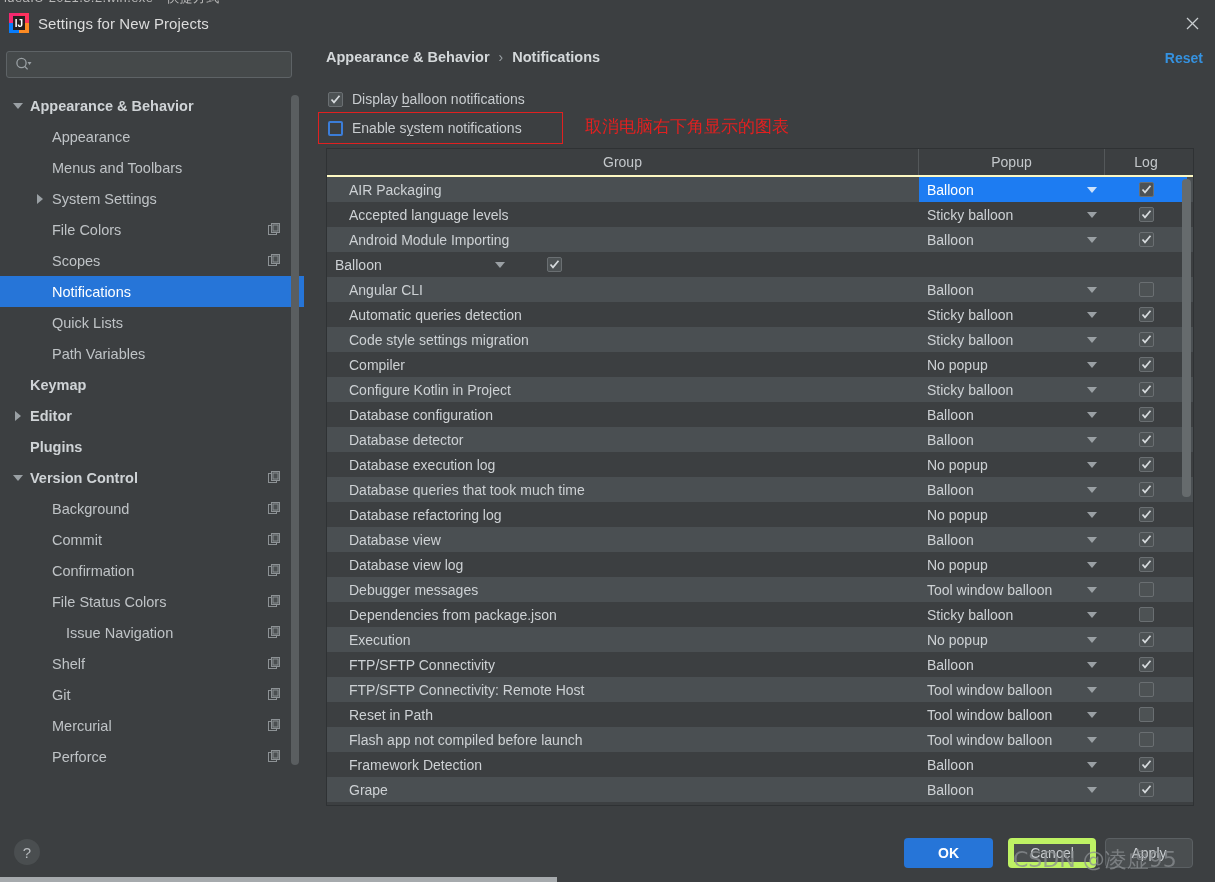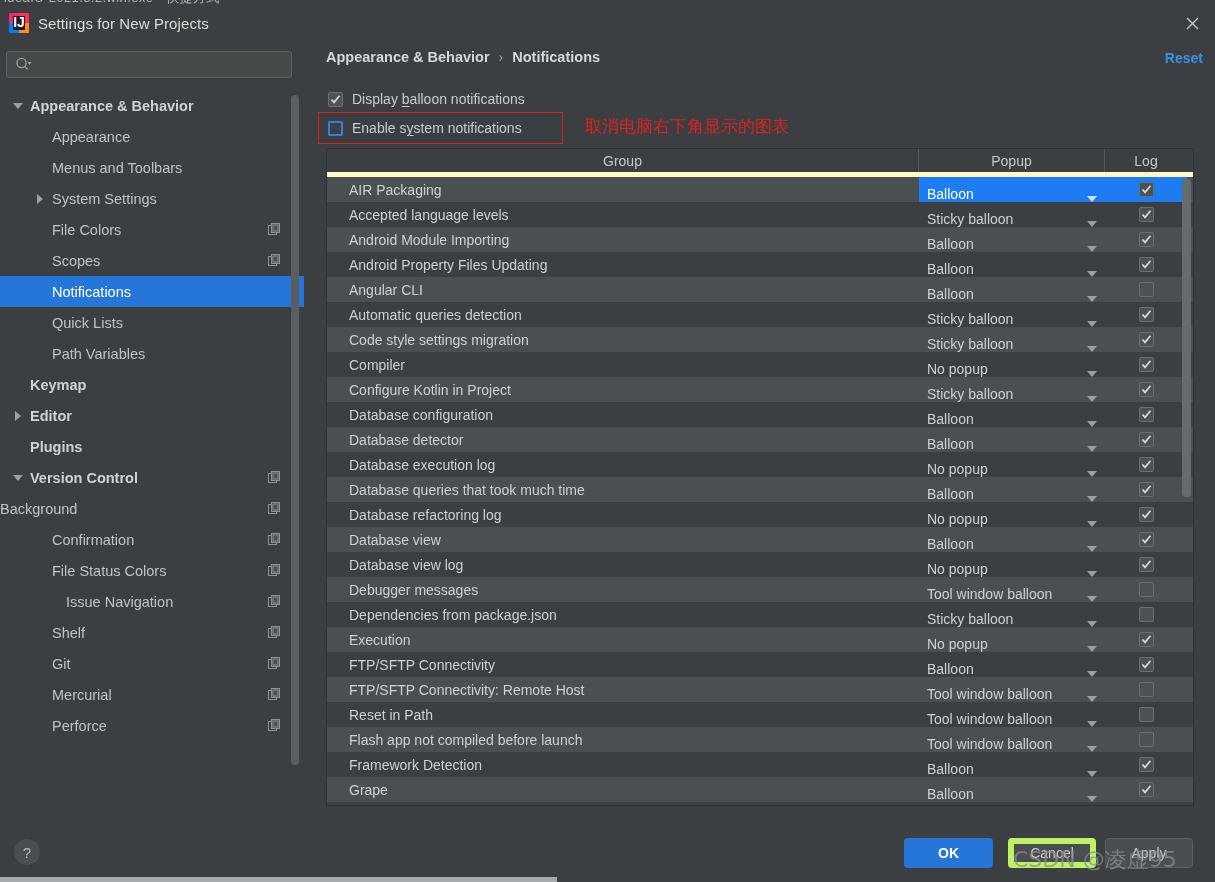--- a/index.html
+++ b/index.html
@@ -37,21 +37,21 @@
   .app-logo {
     width: 20px; height: 20px; margin-left: 9px; margin-right: 9px;
     position: relative; flex: 0 0 auto;
   }
   .app-logo .q1 { position:absolute; left:0; top:0; width:10px; height:10px; background:#f4286f; }
   .app-logo .q2 { position:absolute; right:0; top:0; width:10px; height:10px; background:#fe315d; }
   .app-logo .q3 { position:absolute; left:0; bottom:0; width:10px; height:10px; background:#087cfa; }
   .app-logo .q4 { position:absolute; right:0; bottom:0; width:10px; height:10px; background:#fd8b23; }
   .app-logo .inner {
     position:absolute; left:4px; top:3px; width:12px; height:14px;
-    background:#231f20; color:#fff; font-size:14px; font-weight:bold;
+    background:#231f20; color:#fff; font-size:10px; font-weight:bold;
     display:flex; align-items:flex-end; justify-content:center; line-height:1;
     padding-bottom:1px;
   }
   .title-text {
     font-size: 15px; color: #dcdcdc; letter-spacing: 0.1px;
   }
   .close-btn {
     position: absolute; right: 8px; top: 4px;
     width: 30px; height: 26px;
     display: flex; align-items: center; justify-content: center;
@@ -165,21 +165,21 @@
   .table-wrap {
     position: absolute; left: 22px; top: 108px;
     width: 868px; height: 658px;
     overflow: hidden;
     border: 1px solid #2f3234;
     background: #3c3f41;
   }
   .thead {
     display: flex; height: 28px;
     background: #3c3f41;
-    border-bottom: 5px solid #fef9c3;
+    border-bottom: 2px solid #fef9c3;
   }
   .th {
     display: flex; align-items: center; justify-content: center;
     font-size: 14px; color: #c4c8cb;
     border-right: 1px solid #54585a;
     height: 100%;
   }
   .th.group { width: 592px; }
   .th.popup { width: 186px; }
   .th.log   { width: 82px; border-right: none; }
@@ -188,21 +188,21 @@
     display: flex; height: 25px; align-items: stretch;
   }
   .trow.odd  { background: #4a4f52; }
   .trow.even { background: #3c3f41; }
   .td-group {
     width: 592px; display: flex; align-items: center;
     padding-left: 22px; font-size: 14px; color: #cdd1d4;
     white-space: nowrap; overflow: hidden;
   }
   .td-popup {
-    width: 186px; display: flex; align-items: flex-end;
+    width: 186px; display: flex; align-items: center;
     padding-left: 8px; padding-right: 8px;
     font-size: 14px; color: #cdd1d4;
     justify-content: space-between;
   }
   .td-log {
     width: 82px; display: flex; align-items: center; justify-content: center;
   }
   .trow.selected .td-group { background: #4a4f52; }
   .trow.selected .td-popup { background: #1d7cf2; color: #ffffff; }
   .trow.selected .td-log   { background: #1d7cf2; }
@@ -354,21 +354,29 @@
             <span class="tri-down"></span>
           </span>
           <span class="tree-label" style="margin-left: 30px;">Version Control</span>
           <span class="copy-icon"><svg width="13" height="13" viewBox="0 0 13 13">
               <rect x="0.5" y="2.5" width="8" height="9" fill="none" stroke="#8d9295" stroke-width="1"></rect>
               <rect x="3.5" y="0.5" width="8" height="9" fill="#4b4f51" stroke="#8d9295" stroke-width="1"></rect>
               <rect x="5" y="2" width="5" height="6" fill="none" stroke="#8d9295" stroke-width="0.9"></rect>
             </svg></span>
         </div>
         <div class="tree-item">
-          <span class="tree-label" style="">Background</span>
+          <span class="tree-label" style="margin-left: 52px;">Background</span>
+          <span class="copy-icon"><svg width="13" height="13" viewBox="0 0 13 13">
+              <rect x="0.5" y="2.5" width="8" height="9" fill="none" stroke="#8d9295" stroke-width="1"></rect>
+              <rect x="3.5" y="0.5" width="8" height="9" fill="#4b4f51" stroke="#8d9295" stroke-width="1"></rect>
+              <rect x="5" y="2" width="5" height="6" fill="none" stroke="#8d9295" stroke-width="0.9"></rect>
+            </svg></span>
+        </div>
+        <div class="tree-item">
+          <span class="tree-label" style="margin-left: 52px;">Commit</span>
           <span class="copy-icon"><svg width="13" height="13" viewBox="0 0 13 13">
               <rect x="0.5" y="2.5" width="8" height="9" fill="none" stroke="#8d9295" stroke-width="1"></rect>
               <rect x="3.5" y="0.5" width="8" height="9" fill="#4b4f51" stroke="#8d9295" stroke-width="1"></rect>
               <rect x="5" y="2" width="5" height="6" fill="none" stroke="#8d9295" stroke-width="0.9"></rect>
             </svg></span>
         </div>
         <div class="tree-item">
           <span class="tree-label" style="margin-left: 52px;">Confirmation</span>
           <span class="copy-icon"><svg width="13" height="13" viewBox="0 0 13 13">
               <rect x="0.5" y="2.5" width="8" height="9" fill="none" stroke="#8d9295" stroke-width="1"></rect>
@@ -504,21 +512,20 @@
             </div>
             <div class="td-log">
               <span class="cbx checked">
                 <svg width="11" height="11" viewBox="0 0 11 11">
                   <polyline points="1.5,5.5 4,8.4 9.5,1.8" fill="none" stroke="#d7dbde" stroke-width="1.7"></polyline>
                 </svg>
               </span>
             </div>
           </div>
           <div class="trow even">
-            <div class="td-group">Android Property Files Updating</div>
             <div class="td-popup">
               <span>Balloon</span>
               <span class="combo-arrow"></span>
             </div>
             <div class="td-log">
               <span class="cbx checked">
                 <svg width="11" height="11" viewBox="0 0 11 11">
                   <polyline points="1.5,5.5 4,8.4 9.5,1.8" fill="none" stroke="#d7dbde" stroke-width="1.7"></polyline>
                 </svg>
               </span>

